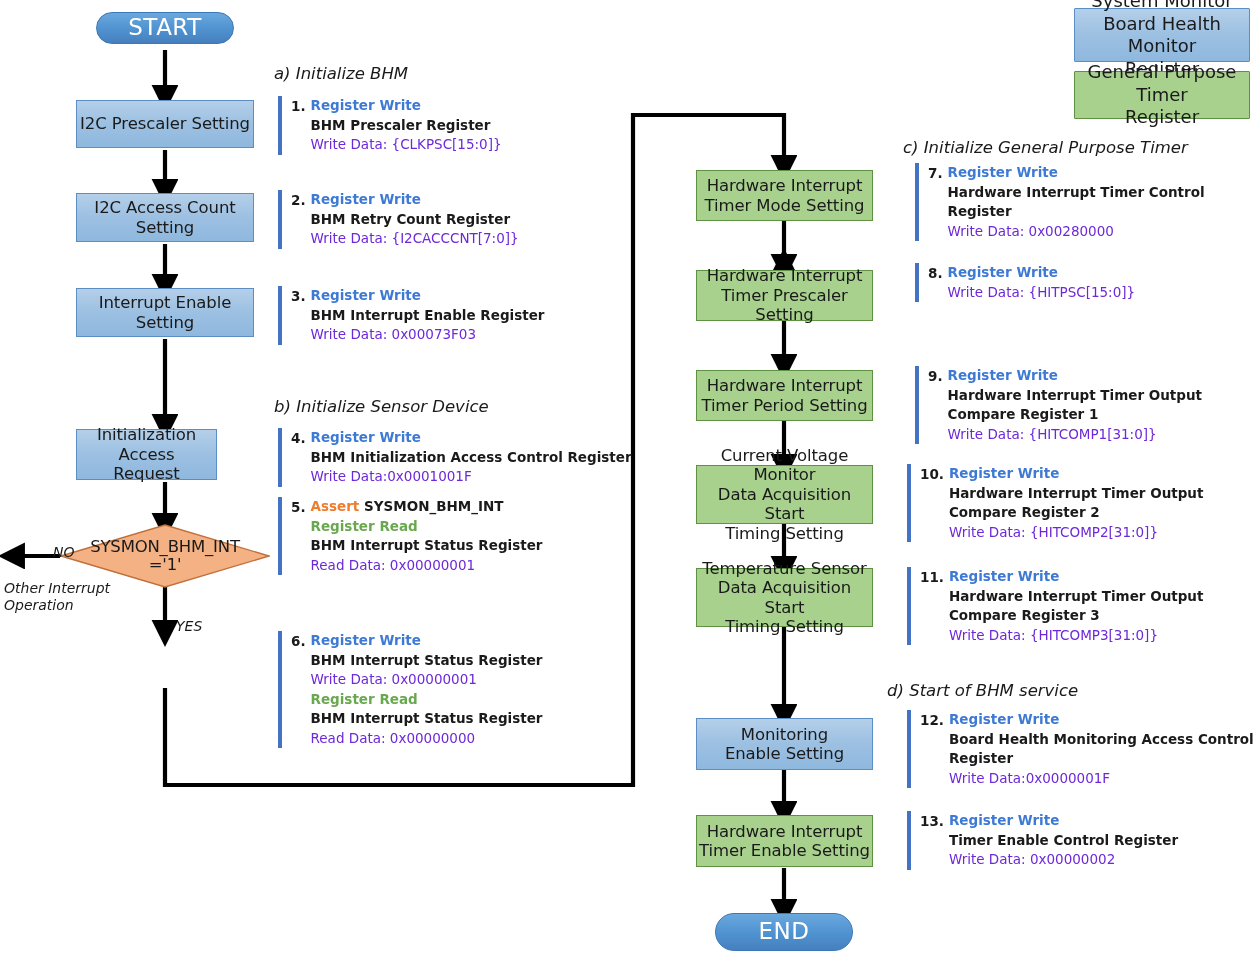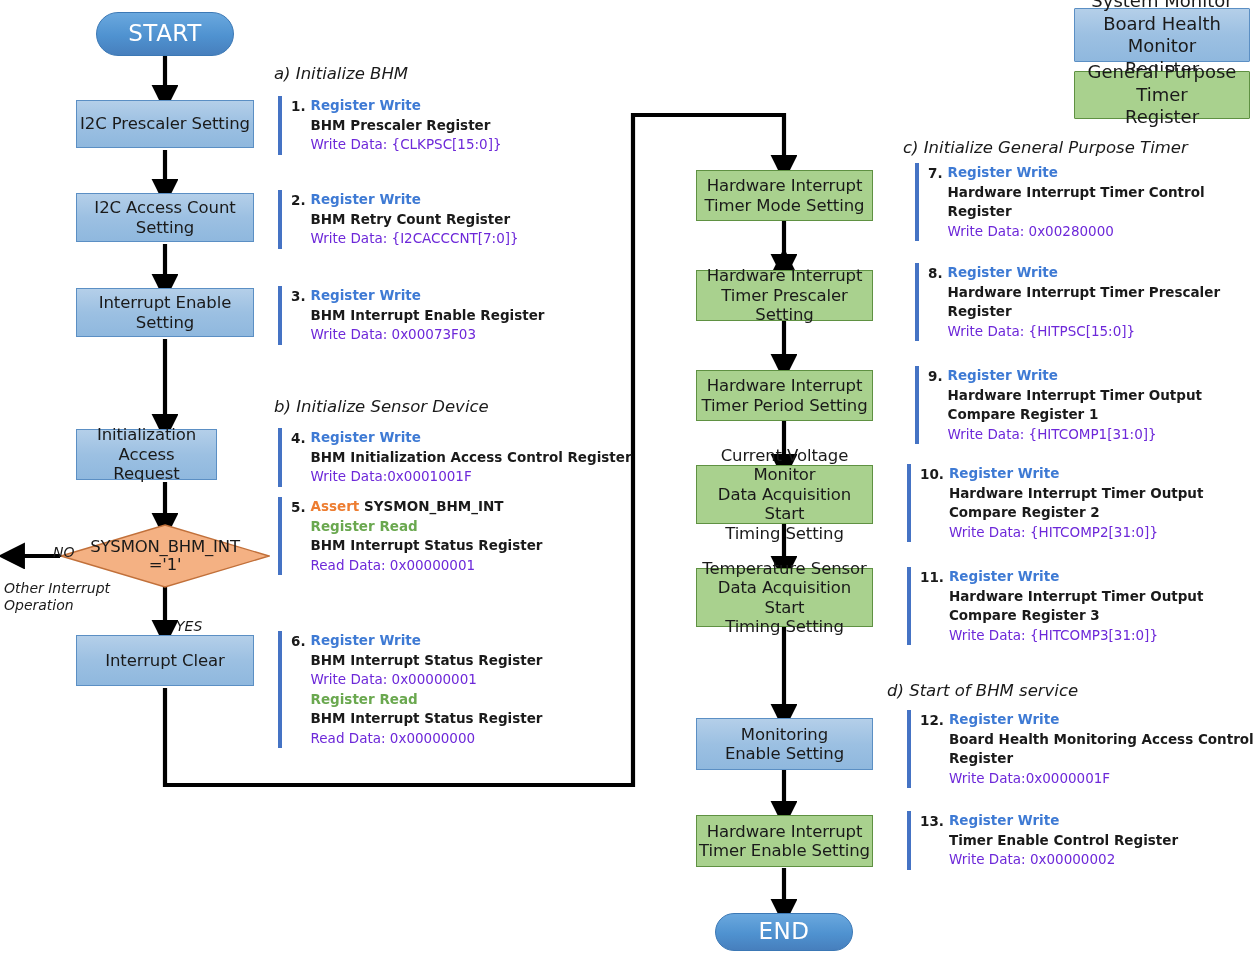--- a/index.html
+++ b/index.html
@@ -129,21 +129,21 @@
   <div class="legend proc-blue" style="left:1074px;top:8px;width:176px;height:54px;border-radius:1px;">
     <span>System Monitor
 Board Health Monitor
 Register</span>
   </div>
   <div class="legend proc-green" style="left:1074px;top:71px;width:176px;height:48px;border-radius:1px;">
     <span>General Purpose Timer
 Register</span>
   </div>
 
-  <div class="node terminator" style="left:96px;top:12px;width:138px;height:44px;align-items:center;">
+  <div class="node terminator" style="left:96px;top:12px;width:138px;height:32px;align-items:center;">
     <span>START</span>
   </div>
 
   <div class="node proc-blue" style="left:76px;top:100px;width:178px;height:48px;">
     <span>I2C Prescaler Setting</span>
   </div>
 
   <div class="node proc-blue" style="left:76px;top:193px;width:178px;height:49px;">
     <span>I2C Access Count
 Setting</span>
@@ -162,23 +162,20 @@
   <div class="decision" style="left:60px;top:524px;">
     <svg class="dia" viewBox="0 0 210 64" preserveAspectRatio="none">
       <polygon points="105,1 209,32 105,63 1,32" fill="#f4b183" stroke="#c1703a" stroke-width="1.4"></polygon>
     </svg>
     <div class="dlabel">
       <span>SYSMON_BHM_INT</span>
       <span>='1'</span>
     </div>
   </div>
 
-  <div class="node proc-blue" style="left:76px;top:635px;width:178px;height:51px;">
-    <span>Interrupt Clear</span>
-  </div>
 
   <div class="edge-label" style="left:53px;top:527px;">
     <span>NO</span>
   </div>
   <div class="edge-label" style="left:4px;top:563px;">
     <span>Other Interrupt
 Operation</span>
   </div>
   <div class="edge-label" style="left:176px;top:601px;">
     <span>YES</span>
@@ -304,21 +301,20 @@
         <div><span class="l-write">Register Write</span></div>
         <div><span class="reg">Hardware Interrupt Timer Control Register</span></div>
         <div><span class="dat">Write Data: 0x00280000</span></div>
       </div>
     </div>
   <div class="ann" style="left: 915px; top: 263px; align-items: stretch;">
       <div class="bar"></div>
       <div class="num">8.</div>
       <div class="body">
         <div><span class="l-write">Register Write</span></div>
-        <div><span class="reg">Hardware Interrupt Timer Prescaler Register</span></div>
         <div><span class="dat">Write Data: {HITPSC[15:0]}</span></div>
       </div>
     </div>
   <div class="ann" style="left: 915px; top: 366px; align-items: stretch;">
       <div class="bar"></div>
       <div class="num">9.</div>
       <div class="body">
         <div><span class="l-write">Register Write</span></div>
         <div><span class="reg">Hardware Interrupt Timer Output Compare Register 1</span></div>
         <div><span class="dat">Write Data: {HITCOMP1[31:0]}</span></div>

